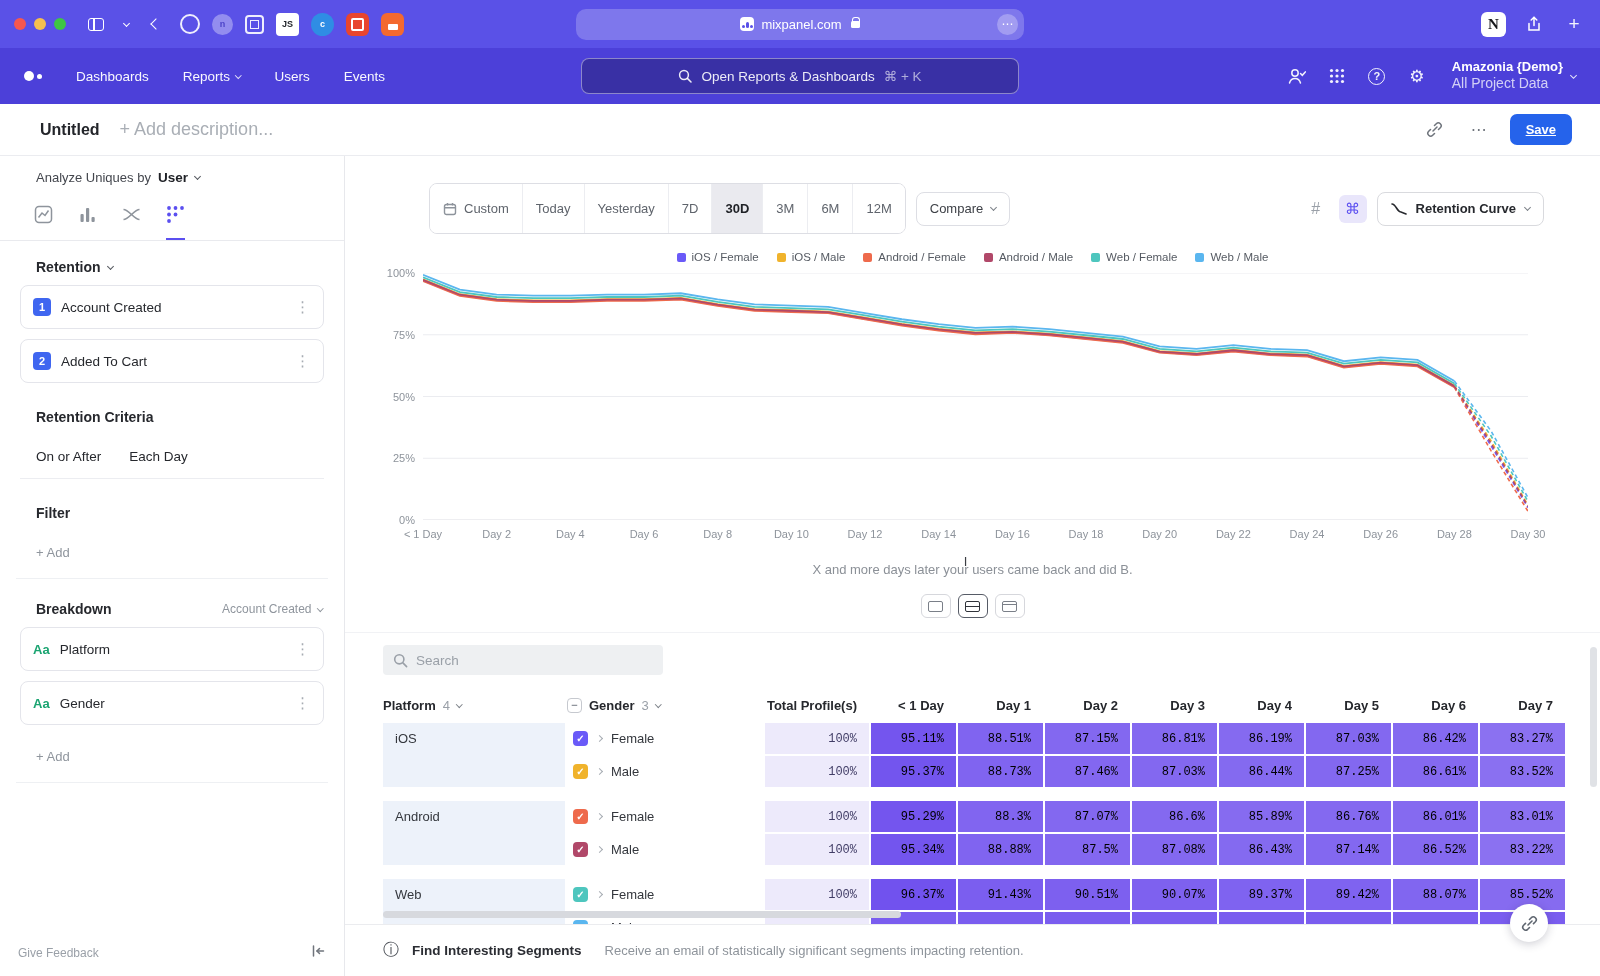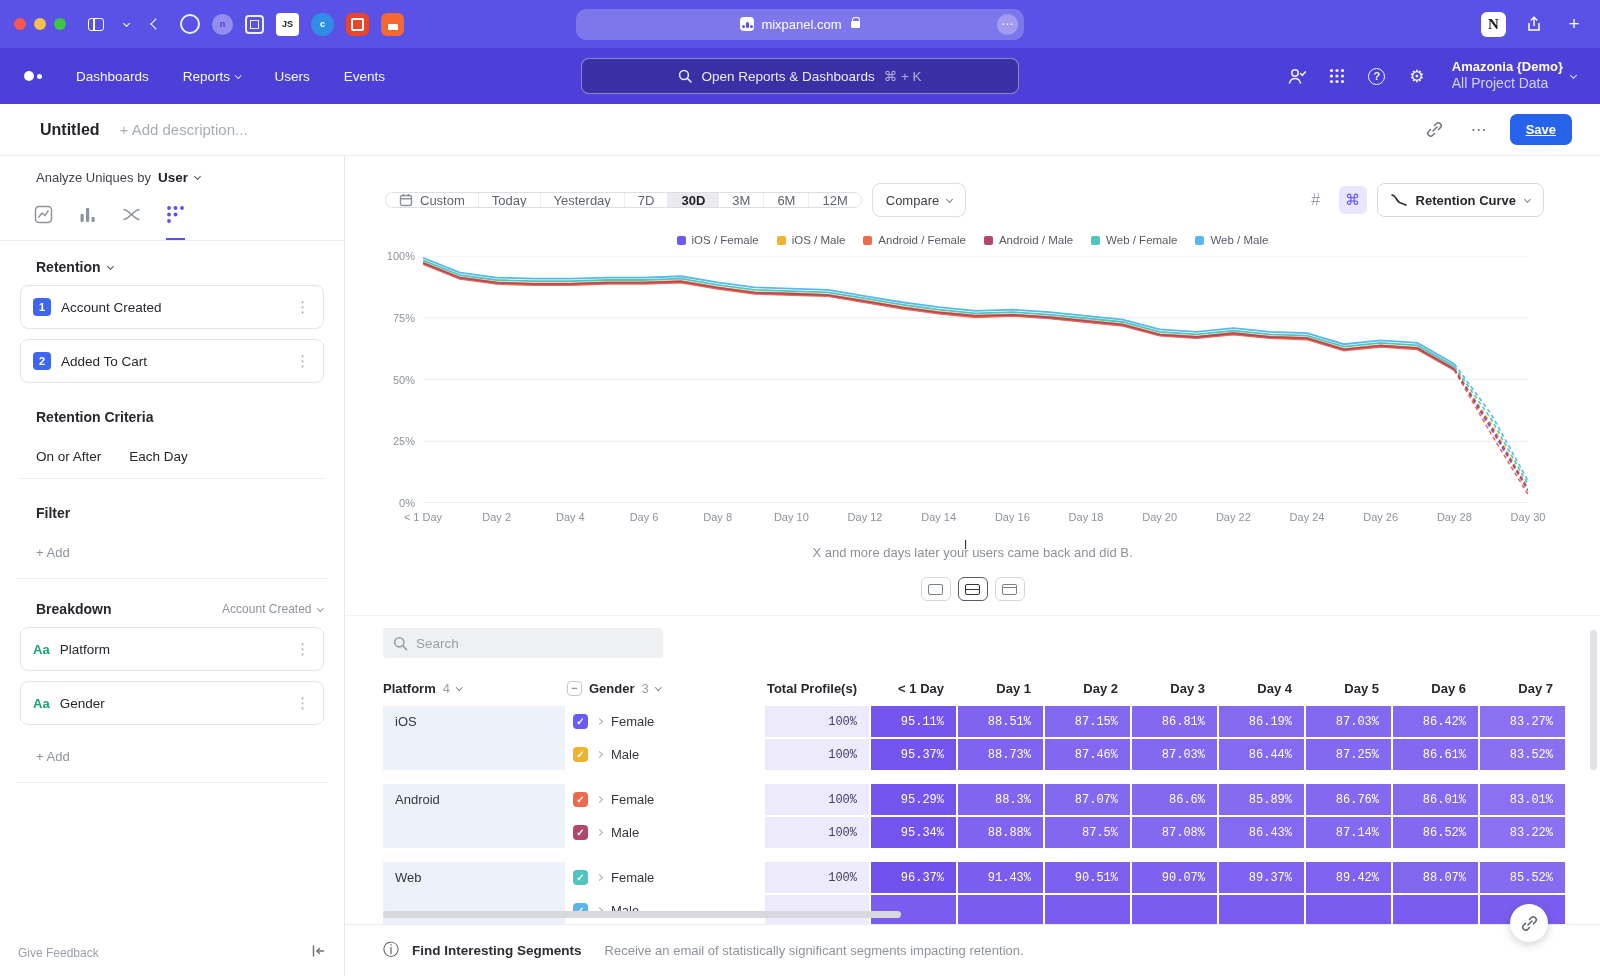--- a/index.html
+++ b/index.html
@@ -52,21 +52,21 @@
   .nav-ic { width:22px; height:22px; display:flex; align-items:center; justify-content:center; color:rgba(255,255,255,.93); font-size:15px; }
   .help-c { width:17px; height:17px; border:1.5px solid rgba(255,255,255,.93); border-radius:50%; font-size:11px; font-weight:bold; display:flex; align-items:center; justify-content:center; }
   .proj { display:flex; align-items:center; gap:8px; margin-left:6px; }
   .proj-txt { display:flex; flex-direction:column; align-items:flex-start; line-height:1.25; }
   .proj-name { font-size:13px; font-weight:bold; }
   .proj-sub { font-size:14px; color:rgba(255,255,255,.75); }
 
   
   .title-bar { height:52px; display:flex; align-items:center; padding:0 28px 0 40px; border-bottom:1px solid #ebecf0; background:#fff; }
   .report-title { font-size:16px; font-weight:bold; color:#23252a; }
-  .desc-ph { margin-left:20px; font-size:15px; color:#a9aeb5; }
+  .desc-ph { margin-left:20px; font-size:18px; color:#a9aeb5; }
   .tb-right { margin-left:auto; display:flex; align-items:center; gap:18px; }
   .icon-btn { color:#6f747c; display:flex; align-items:center; justify-content:center; width:26px; height:26px; font-size:16px; }
   .save-btn { background:#2563eb; color:#fff; font-size:13px; font-weight:600; border:none; border-radius:7px; padding:8px 16px;text-decoration:underline; }
 
   
   .content { display:flex; height:820px; }
   .sidebar { width:345px; border-right:1px solid #e7e8ec; position:relative; padding:14px 20px 0; flex-shrink:0; background:#fff; }
   .main { flex:1; display:flex; flex-direction:column; position:relative; overflow:hidden; background:#fff; }
 
   
@@ -87,21 +87,21 @@
   .add-link { font-size:13px; color:#8f959d; margin:14px 0 18px 16px; display:inline-block; }
   .side-div { border-bottom:1px solid #eef0f3; margin:0 -4px; }
   .bd-head { display:flex; align-items:center; justify-content:space-between; margin:22px 2px 10px 0; }
   .bd-scope { font-size:12px; color:#8f959d; display:flex; align-items:center; gap:6px; }
   .bd-scope .chev { width:4.5px; height:4.5px; }
   .side-bottom { position:absolute; bottom:0; left:0; right:0; height:46px; display:flex; align-items:center; justify-content:space-between; padding:0 18px; }
   .feedback { font-size:12px; color:#9aa0a8; }
 
   
   .mtoolbar { margin:27px 56px 0 40px; display:flex; align-items:center; }
-  .seg { display:flex; border:1px solid #dddee4; border-radius:8px; overflow:hidden; height:16px; background:#fff; }
+  .seg { display:flex; border:1px solid #dddee4; border-radius:8px; overflow:hidden; height:51px; background:#fff;margin-left:44px; }
   .seg-btn { display:flex; align-items:center; gap:7px; padding:0 13px; font-size:13px; color:#5f646c; border-right:1px solid #ecedf1; background:#fff; }
   .seg-btn:last-child { border-right:none; }
   .seg-btn.active { background:#eaeaef; color:#1f2126; font-weight:bold; }
   .compare-btn { margin-left:10px; height:34px; border:1px solid #dddee4; border-radius:8px; padding:0 13px; display:flex; align-items:center; gap:8px; font-size:13px; color:#3e4147; background:#fff; }
   .compare-btn .chev { width:5px; height:5px; color:#7c8188; }
   .mt-right { margin-left:auto; display:flex; align-items:center; gap:10px; }
   .hash-btn { color:#9aa0a8; font-size:16px; width:26px; height:26px; display:flex; align-items:center; justify-content:center; }
   .cmd-btn { background:#e9e6fb; border-radius:6px; color:#5b4ff0; font-size:15px; width:28px; height:28px; display:flex; align-items:center; justify-content:center; }
   .view-dd { height:34px; border:1px solid #d9dade; border-radius:8px; padding:0 13px; display:flex; align-items:center; gap:9px; font-size:13px; font-weight:600; color:#26282d; background:#fff; }
   .view-dd .chev { width:5px; height:5px; color:#7c8188; }
@@ -150,21 +150,21 @@
   .cbox-ind { width:15px; height:15px; border-radius:4px; border:1px solid #c6c9cf; color:#8d929a; background:#fff; font-size:11px; display:flex; align-items:center; justify-content:center; }
   .t-group { display:flex; gap:2px; margin-bottom:14px; }
   .plat-cell { width:182px; background:#edf2fa; padding:8px 12px; font-size:13px; color:#34373d; }
   .t-rows { flex:1; display:flex; flex-direction:column; gap:2px; }
   .t-row { display:flex; gap:2px; height:31px; }
   .gender-cell { width:196px; display:flex; align-items:center; gap:9px; padding-left:6px; background:#fff; }
   .gender-cell .chev { color:#a7acb3; width:5px; height:5px; }
   .gender-label { font-size:13px; color:#34373d; }
   .cell { display:flex; align-items:center; justify-content:flex-end; padding-right:12px; font-family:"Liberation Mono",monospace; font-size:12px; }
   .total-cell { background:#edeafb; color:#413d66; }
-  .data-cell { color:#ffffff; }
+  .data-cell { color:#000000; }
   .hscroll { position:absolute; bottom:6px; left:38px; width:518px; height:7px; background:#d7d9de; border-radius:4px; }
   .vscroll { position:absolute; right:3px; top:14px; width:7px; height:140px; background:#e0e2e6; border-radius:4px; }
 
   
   .foot-bar { height:52px; border-top:1px solid #ebecef; display:flex; align-items:center; padding-left:38px; gap:13px; background:#fff; }
   .foot-title { font-size:13.5px; font-weight:bold; color:#2b2d33; }
   .foot-desc { font-size:13px; color:#8e949b; margin-left:10px; }
   .info-ic { font-size:16px; color:#4b4f56; }
   .fab { position:absolute; right:52px; bottom:34px; width:38px; height:38px; background:#fff; border-radius:50%; box-shadow:0 2px 10px rgba(30,30,60,.22); display:flex; align-items:center; justify-content:center; }
 </style>

